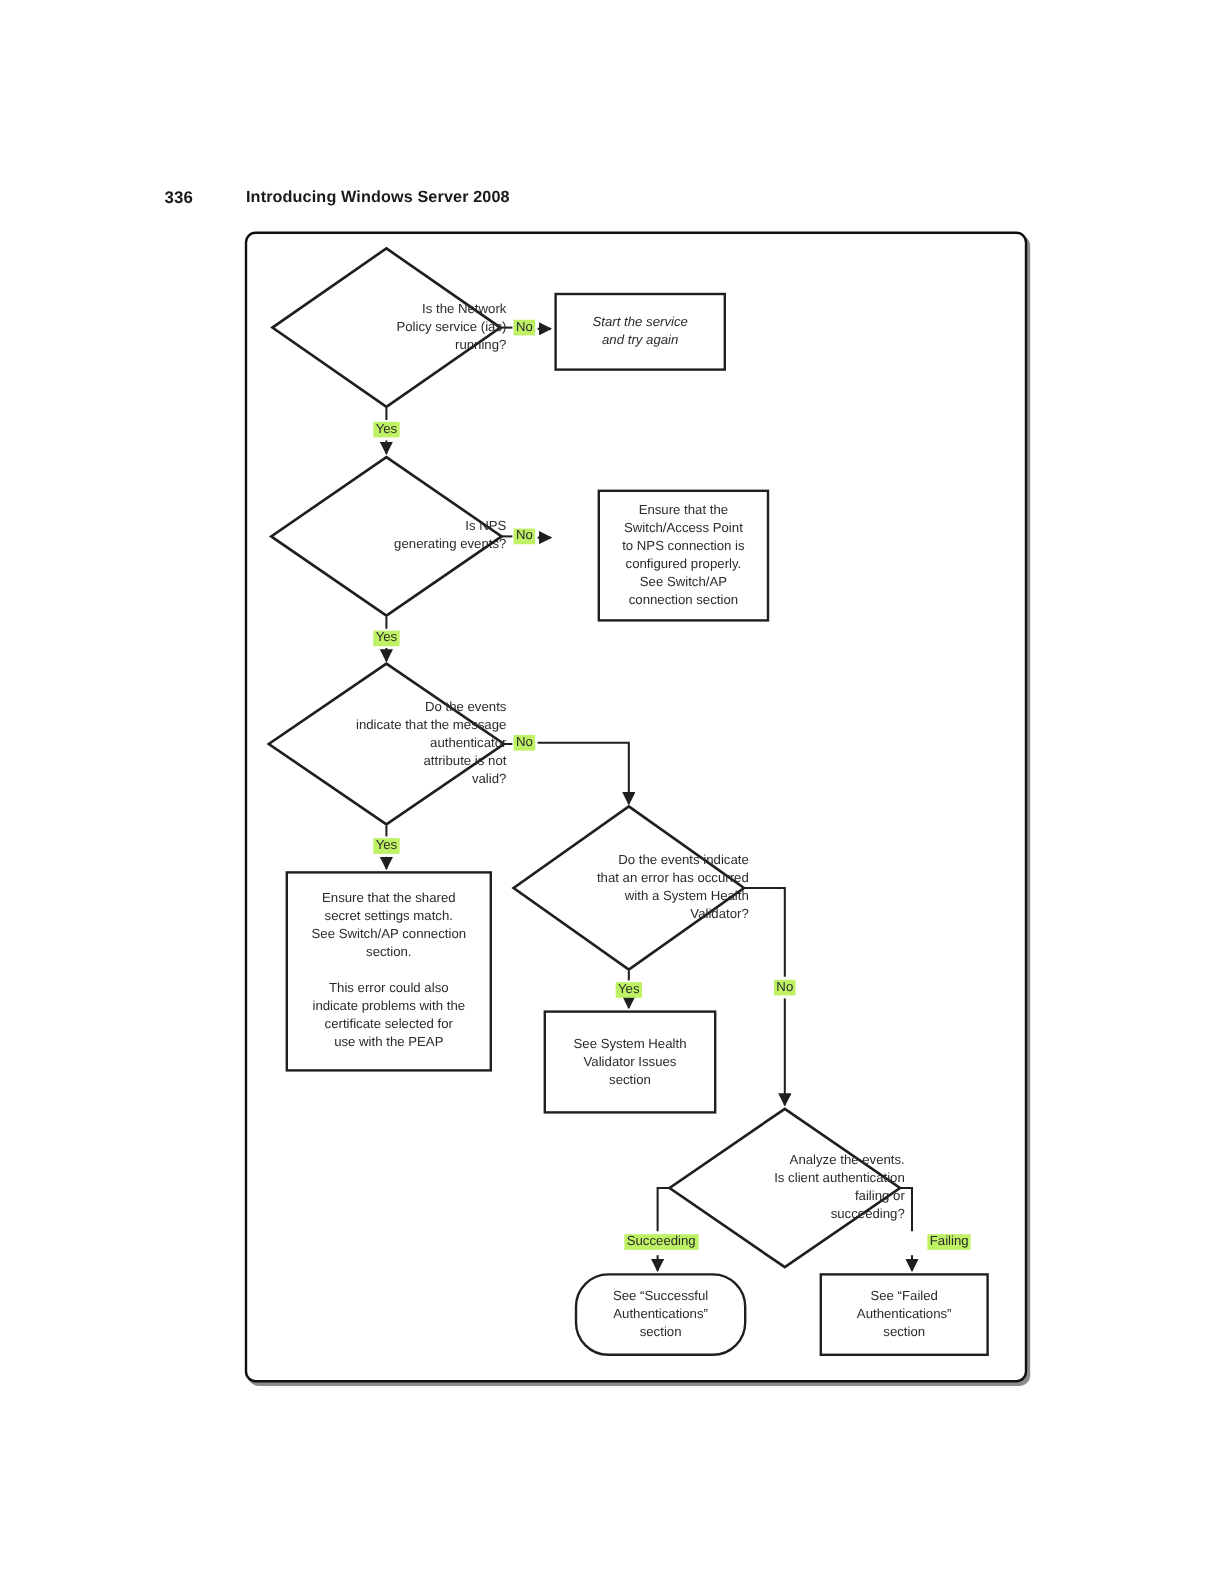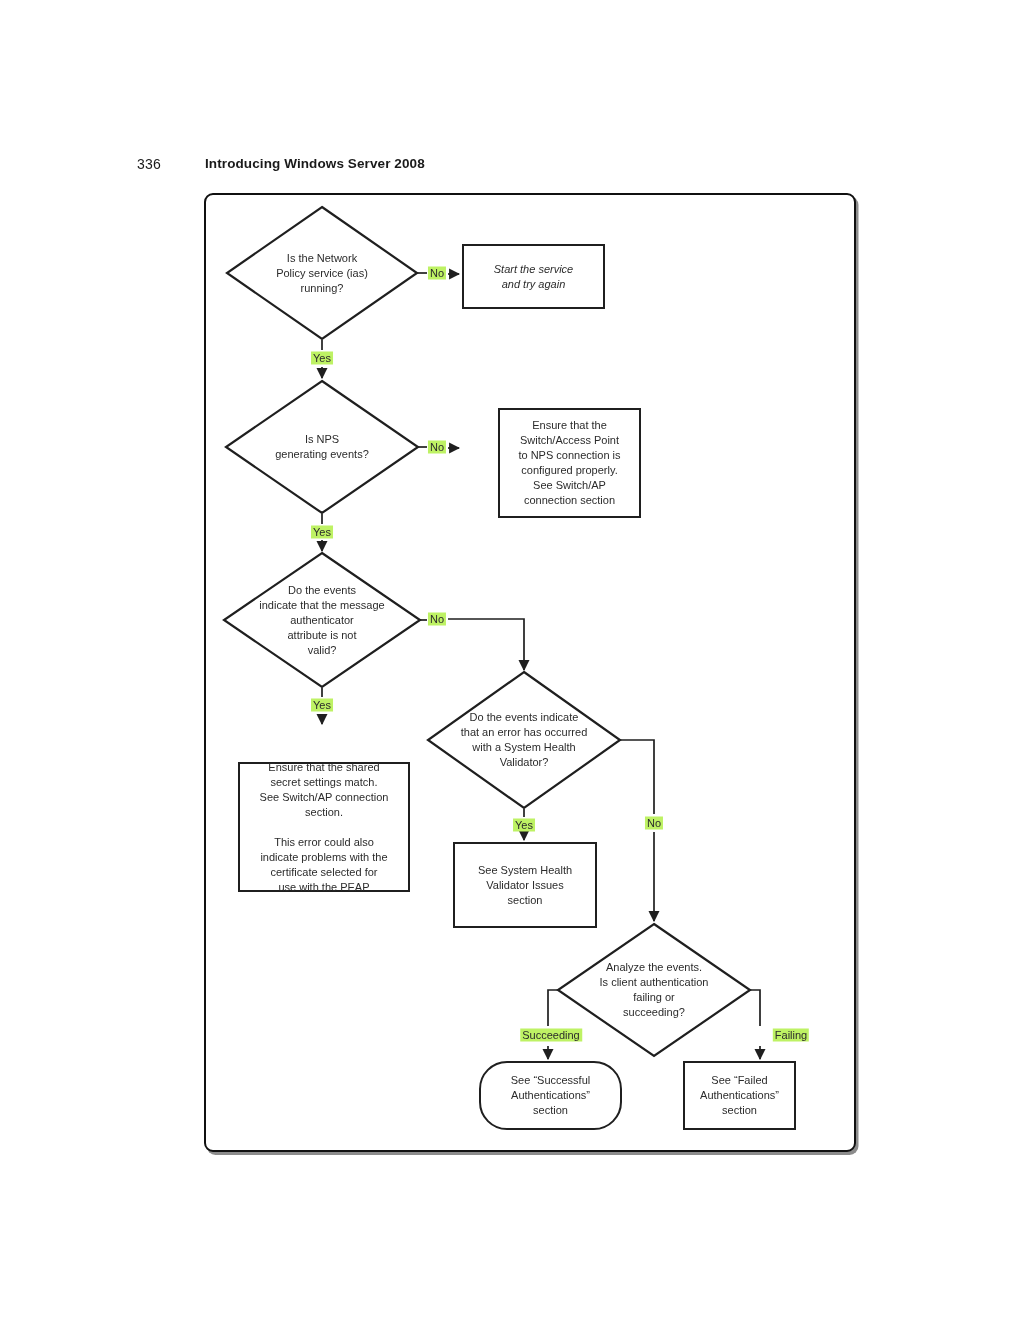--- a/index.html
+++ b/index.html
@@ -9,21 +9,21 @@
     width: 1024px;
     height: 1325px;
     background: #ffffff;
     font-family: "Liberation Sans", "DejaVu Sans", sans-serif;
     color: #2b2b2b;
     overflow: hidden;
   }
   .header { position: absolute; top: 156px; left: 0; width: 1024px; height: 20px; }
   .pagenum {
     position: absolute; left: 137px; top: 0;
-    font-size: 14px; font-weight: normal; color: #1a1a1a;
+    font-size: 14px; font-weight: bold; color: #1a1a1a;
     letter-spacing: 0.2px;
   }
   .booktitle {
     position: absolute; left: 205px; top: 0;
     font-size: 13.5px; font-weight: bold; color: #1a1a1a;
     letter-spacing: 0.1px;
   }
   .frame {
     position: absolute;
     left: 204px; top: 193px;
@@ -44,20 +44,21 @@
     font-size: 11px;
     line-height: 15px;
     text-align: center;
     white-space: pre-line;
     color: #2b2b2b;
   }
   .node-text {
     position: absolute;
     transform: translate(-50%, -50%);
     width: 200px;
+    text-align: right;
   }
   .edge-label {
     position: absolute;
     transform: translate(-50%, -50%);
     font-size: 11px;
     line-height: 13px;
     color: #2b2b2b;
     background: #bef264;
     padding: 0 2px;
     white-space: nowrap;
@@ -124,42 +125,42 @@
 and try again</div>
   </div>
   <div class="pbox" style="left:462px; top:408px; width:143px; height:110px;margin-left:36px;">
     <div class="box-text">Ensure that the
 Switch/Access Point
 to NPS connection is
 configured properly.
 See Switch/AP
 connection section</div>
   </div>
-  <div class="pbox" style="left:238px; top:726px; width:172px; height:130px;margin-top:36px;">
+  <div class="pbox" style="left:238px; top:726px; width:172px; height:167px;">
     <div class="box-text">Ensure that the shared
 secret settings match.
 See Switch/AP connection
 section.
 
 This error could also
 indicate problems with the
 certificate selected for
 use with the PEAP</div>
   </div>
   <div class="pbox" style="left:453px; top:842px; width:144px; height:86px;">
     <div class="box-text">See System Health
 Validator Issues
 section</div>
   </div>
   <div class="pbox" style="left:479px; top:1061px; width:143px; height:69px;border-radius:28px;">
     <div class="box-text">See “Successful
 Authentications”
 section</div>
   </div>
-  <div class="pbox" style="left:683px; top:1061px; width:113px; height:69px;">
+  <div class="pbox" style="left:683px; top:1061px; width:141px; height:69px;">
     <div class="box-text">See “Failed
 Authentications”
 section</div>
   </div>
 
   <div class="node-text" style="left:322px; top:273px;">Is the Network
 Policy service (ias)
 running?</div>
   <div class="node-text" style="left:322px; top:447px;">Is NPS
 generating events?</div>

